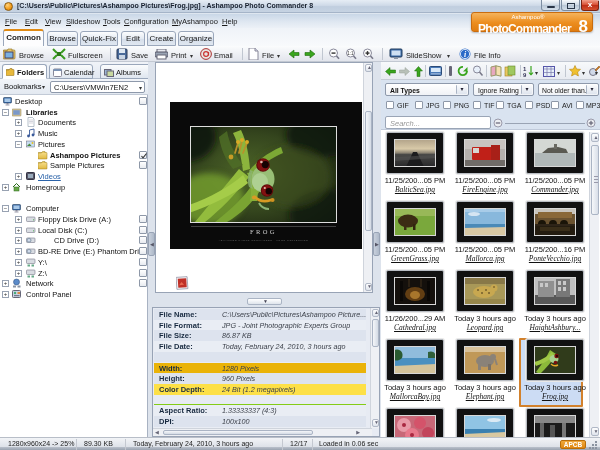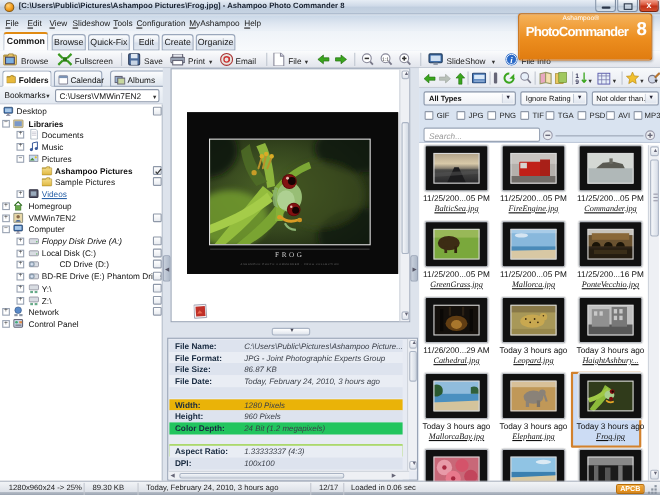--- a/index.html
+++ b/index.html
@@ -39,21 +39,21 @@
 
 #tabrow { position:absolute; left:0; top:28px; width:600px; height:18px;
   background:linear-gradient(#eff3f8,#f8fafc); }
 .tab { position:absolute; top:3px; height:15px; border:1px solid #9aa7bb; border-radius:3px 3px 0 0;
   background:linear-gradient(#fcfdfe,#e4eaf2 50%,#d5deea 52%,#e0e7f0);
   font-size:8px; color:#1a1a1a; text-align:center; line-height:13px; }
 #tabCommon { left:3px; width:41px; top:1px; height:17px; background:#fdfdfe; border-top:2px solid #e08a12;
   font-weight:bold; border-bottom:none; line-height:14px; z-index:3; }
 
 
-#logo { position:absolute; left:471px; top:12px; width:122px; height:43px; border-radius:3px;
+#logo { position:absolute; left:471px; top:12px; width:122px; height:20px; border-radius:3px;
   background:linear-gradient(#f5b35c,#ec8d1e 55%,#e07c10); border:1px solid #c96d10;
   box-shadow:0 1px 2px rgba(0,0,0,.25); z-index:5; }
 #logo .sm { position:absolute; top:1px; left:0; right:8px; text-align:center; font-size:6px; color:#fff; }
 #logo .big { position:absolute; top:9px; left:6px; font-size:12px; font-weight:bold; color:#fff;
   letter-spacing:-0.8px; }
 #logo .eight { position:absolute; top:4px; right:4px; font-size:17px; font-weight:bold; color:#fff; }
 
 
 #toolbar { position:absolute; left:0; top:46px; width:600px; height:16px;
   background:linear-gradient(#fbfcfd,#eceef3 60%,#e2e5ec); border-bottom:1px solid #c2c8d2; }
@@ -354,47 +354,37 @@
             <span class="lbl" style="left:38px;color:#2a62a8;text-decoration:underline;">Videos</span>
           </div>
 <div class="trow" style="top:86.8px">
             <div class="exp" style="left:2px">+</div>
             <svg class="abs" style="left:12px;top:0px" width="10" height="10" viewBox="0 0 10 10">
               <path d="M1 5 L4.5 1.5 L8 5" stroke="#2a6a1a" stroke-width="1" fill="none"></path>
               <rect x="2" y="5" width="5" height="4" fill="#6aa84a" stroke="#2a6a1a" stroke-width="0.5"></rect>
             </svg>
             <span class="lbl" style="left:26px;">Homegroup</span>
           </div>
-<div class="trow" style="top:97.5px">
-            <div class="exp" style="left:2px">+</div>
-            <svg class="abs" style="left:12px;top:0px" width="10" height="10" viewBox="0 0 10 10">
-              <rect x="0.5" y="1" width="8" height="8.5" rx="0.8" fill="#e8d8a8" stroke="#998"></rect>
-              <circle cx="4.5" cy="4" r="1.6" fill="#8a6a4a"></circle>
-              <path d="M2 8.5 C2 6.5 7 6.5 7 8.5" fill="#4a6a9a"></path>
-            </svg>
-            <span class="lbl" style="left:26px;">VMWin7EN2</span>
-            <div class="tchk"></div>
-          </div>
 <div class="trow" style="top:108.2px">
             <div class="exp" style="left:2px">−</div>
             <svg class="abs" style="left:12px;top:0px" width="10" height="10" viewBox="0 0 10 10">
               <rect x="0.5" y="1.5" width="8" height="5.5" rx="0.8" fill="#3a6aa8" stroke="#223c5c" stroke-width="0.6"></rect>
               <rect x="1.5" y="2.5" width="6" height="3.5" fill="#a8c8e8"></rect>
               <rect x="3.5" y="7" width="2" height="1.5" fill="#889"></rect>
               <rect x="2.5" y="8.5" width="4" height="1" fill="#99a"></rect>
             </svg>
             <span class="lbl" style="left:26px;">Computer</span>
           </div>
 <div class="trow" style="top:118.9px">
             <div class="exp" style="left:15px">+</div>
             <svg class="abs" style="left:26px;top:0px" width="10" height="10" viewBox="0 0 10 10">
               <rect x="0.5" y="3" width="8.5" height="4.5" rx="0.8" fill="#d8dce2" stroke="#778" stroke-width="0.6"></rect>
               <circle cx="7.5" cy="5.8" r="0.6" fill="#4a4"></circle>
             </svg>
-            <span class="lbl" style="left:38px;font-style:italic;">Floppy Disk Drive (A:)</span>
+            <span class="lbl" style="left:38px;">Floppy Disk Drive (A:)</span>
             <div class="tchk"></div>
           </div>
 <div class="trow" style="top:129.6px">
             <div class="exp" style="left:15px">+</div>
             <svg class="abs" style="left:26px;top:0px" width="10" height="10" viewBox="0 0 10 10">
               <rect x="0.5" y="3" width="8.5" height="4.5" rx="0.8" fill="#d8dce2" stroke="#778" stroke-width="0.6"></rect>
               <circle cx="7.5" cy="5.8" r="0.6" fill="#4a4"></circle>
             </svg>
             <span class="lbl" style="left:38px;">Local Disk (C:)</span>
             <div class="tchk"></div>
@@ -577,21 +567,21 @@
           </div>
 <div class="irow" style="top:43.8px;background:#dde3ee"></div>
 <div class="irow" style="top:54.5px;background:#eab308">
             <b>Width:</b>
             <i>1280 Pixels</i>
           </div>
 <div class="irow" style="top:65.2px;background:#dde3ee">
             <b>Height:</b>
             <i>960 Pixels</i>
           </div>
-<div class="irow" style="top:75.9px;background:#22c55e">
+<div class="irow" style="top:75.9px;background:#fde047">
             <b>Color Depth:</b>
             <i>24 Bit (1.2 megapixels)</i>
           </div>
 <div class="irow" style="top:96px;background:#84cc16">
             <b>Memory Size:</b>
             <i>1.54 MB</i>
           </div>
 <div class="irow" style="top:97.3px;background:#e9edf4">
             <b>Aspect Ratio:</b>
             <i>1.33333337 (4:3)</i>

